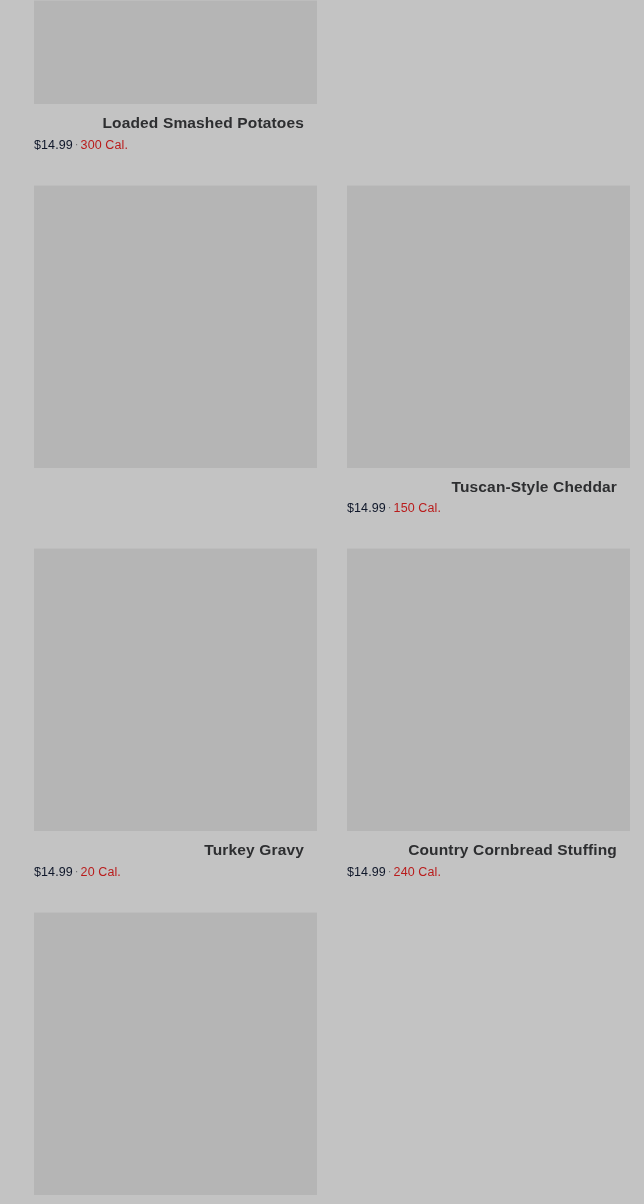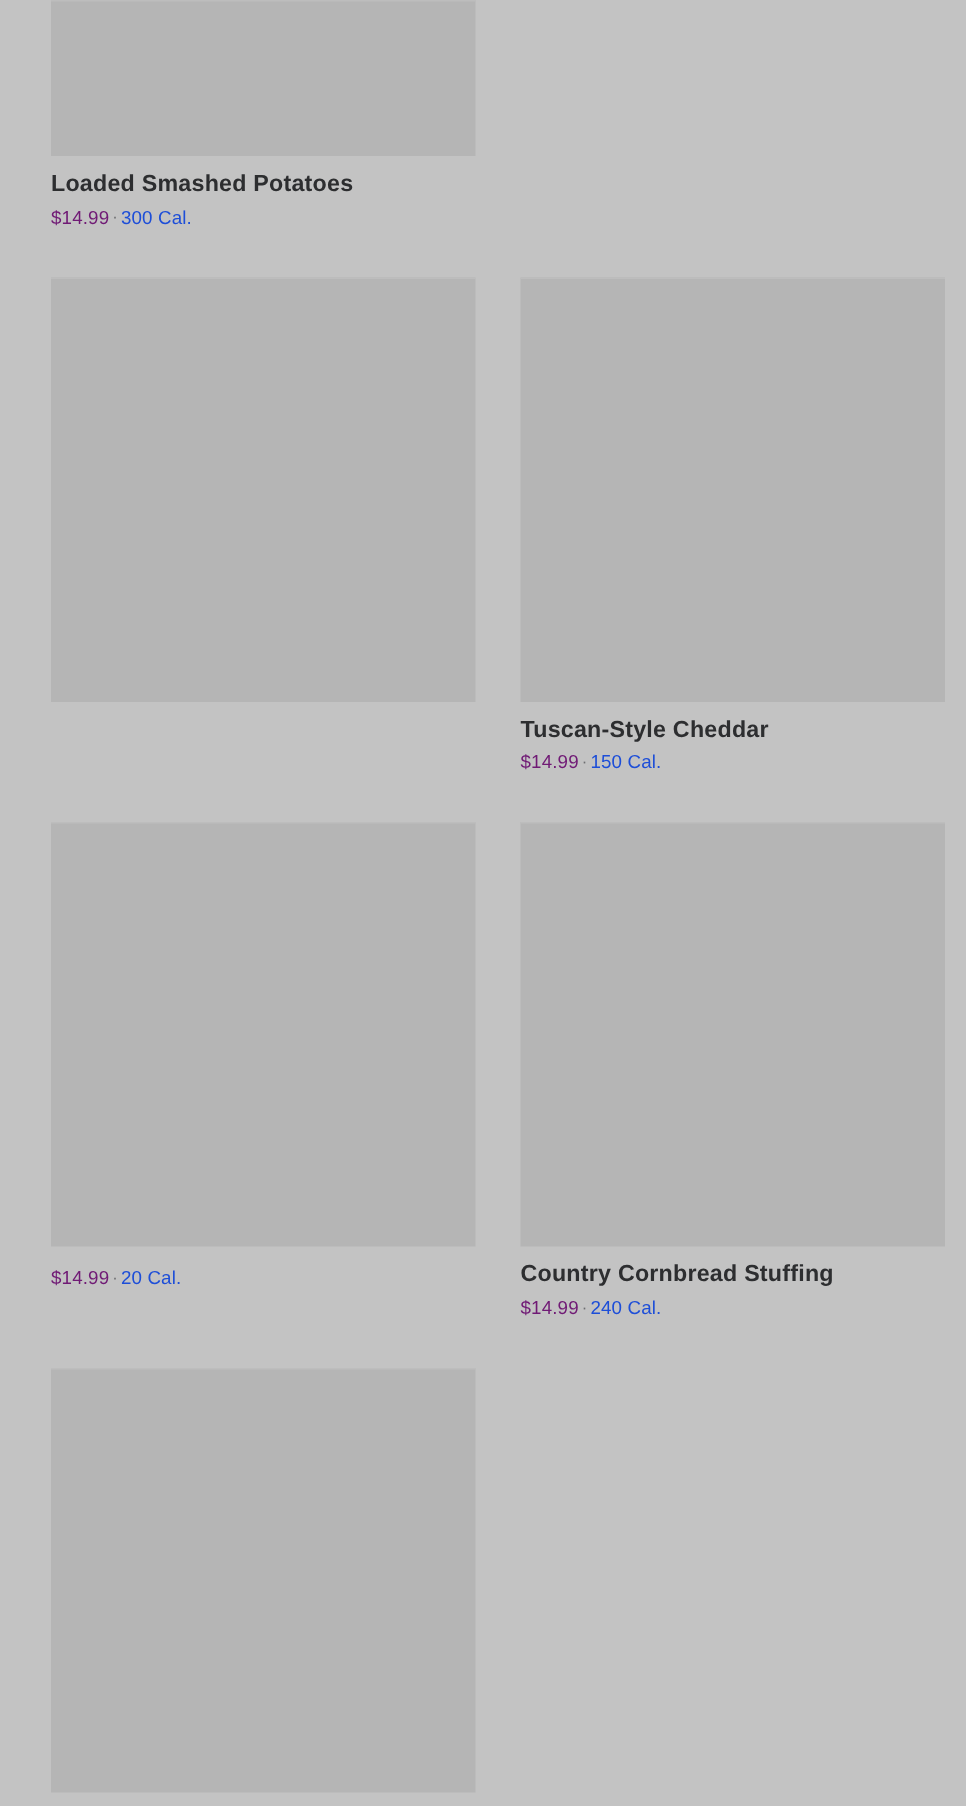--- a/index.html
+++ b/index.html
@@ -51,42 +51,43 @@
   }
 
   .card-title {
     font-size: 15.5px;
     font-weight: 600;
     line-height: 1.26;
     letter-spacing: 0.15px;
     color: #2d2e30;
     margin: 0;
     max-width: 270px;
+    text-align: right;
   }
 
   .card-meta {
     margin: 5px 0 0 0;
     font-size: 12.5px;
     line-height: 1.2;
     letter-spacing: 0.1px;
     color: #5a5b5d;
     white-space: nowrap;
   }
   .card-meta .price {
-    color: #701a75;
+    color: #0f172a;
   }
   .card-meta .dot {
     display: inline-block;
     padding: 0 2px;
     color: #6d6e70;
     font-size: 11px;
     vertical-align: 1px;
   }
   .card-meta .cal {
-    color: #1d4ed8;
+    color: #b91c1c;
     margin-top: 15px;
   }
 
   
   .row-spacer {
     grid-column: 1 / -1;
     height: 32px;
   }
 
   
@@ -138,20 +139,21 @@
 
   <div class="grid">
     <div class="row-spacer"></div>
   </div>
 
   <div class="grid">
 
     <div class="card">
       <div class="thumb"></div>
       <div class="card-body">
+        <div class="card-title">Turkey Gravy</div>
         <div class="card-meta">
           <span class="price">$14.99</span><span class="dot">·</span><span class="cal">20 Cal.</span>
         </div>
       </div>
     </div>
 
     <div class="card">
       <div class="thumb"></div>
       <div class="card-body">
         <div class="card-title">Country Cornbread Stuffing</div>

